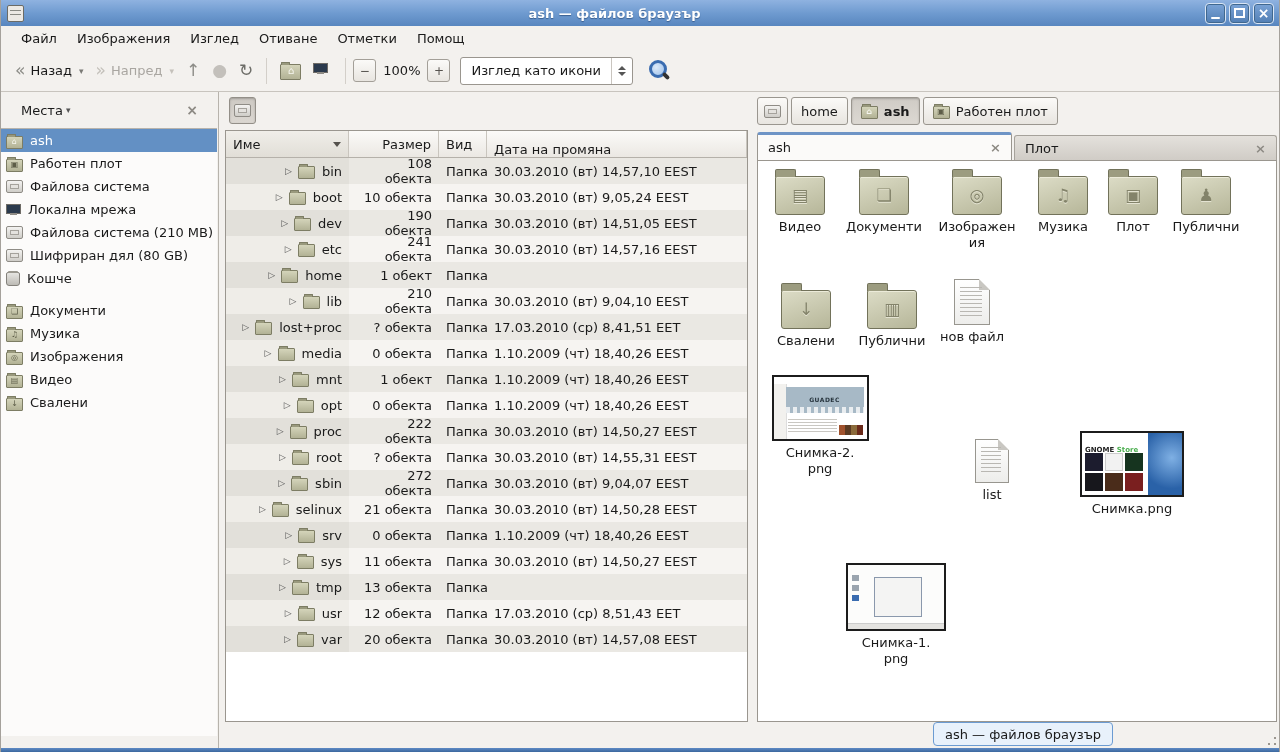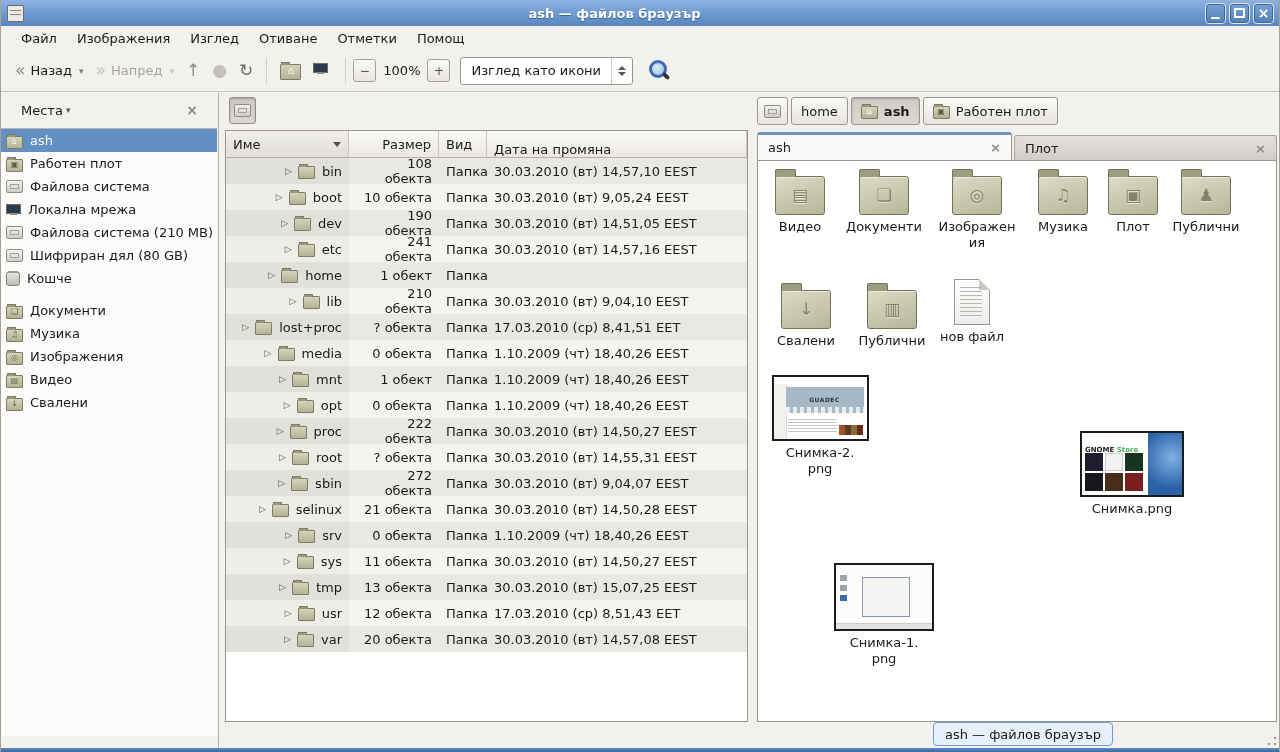--- a/index.html
+++ b/index.html
@@ -467,21 +467,20 @@
           <div class="c c-date">30.03.2010 (вт) 14,50,27 EEST</div>
         </div>
       <div class="trow">
           <div class="c c-name">
             <span class="exp">▷</span>
             <span class="mfolder"></span>
             <span class="lbl">tmp</span>
           </div>
           <div class="c c-size">13 обекта</div>
           <div class="c c-type">Папка</div>
-          <div class="c c-date">30.03.2010 (вт) 15,07,25 EEST</div>
         </div>
       <div class="trow">
           <div class="c c-name">
             <span class="exp">▷</span>
             <span class="mfolder"></span>
             <span class="lbl">usr</span>
           </div>
           <div class="c c-size">12 обекта</div>
           <div class="c c-type">Папка</div>
           <div class="c c-date">17.03.2010 (ср) 8,51,43 EET</div>
@@ -587,40 +586,44 @@
       <div class="ivitem" style="left:10px;top:214px;width:104px;">
         <span class="thumb th-browser">
           <span class="bar"></span><span class="side"></span>
           <span class="banner">
               <span>GUADEC</span>
             </span>
           <span class="sky"></span><span class="txt"></span><span class="pics"></span>
         </span>
         <span>Снимка-2.</span>
         <span>png</span>
+      </div>
+      <div class="ivitem" style="left:196px;top:278px;width:76px;">
+        <span class="paper" style="width:32px;height:42px;"></span>
+        <span>list</span>
       </div>
       <div class="ivitem" style="left:318px;top:270px;width:112px;">
         <span class="thumb th-store">
           <span class="page">
             <span class="tbar"></span>
             <span class="brand"><span>GNOME</span> <em>Store</em></span>
             <span class="shirts">
               <i style="background:#1c1c2e;"></i>
                 <i style="background:#f2f2f2;border:1px solid #ccc;"></i>
                 <i style="background:#16341f;"></i>
               <i style="background:#17171c;"></i>
                 <i style="background:#4a2c1a;"></i>
                 <i style="background:#7a1f1f;"></i>
             </span>
           </span>
           <span class="wall"></span>
         </span>
         <span>Снимка.png</span>
       </div>
-      <div class="ivitem" style="left:74px;top:402px;width:104px;">
+      <div class="ivitem" style="left:86px;top:402px;width:104px;">
         <span class="thumb th-desktop">
           <span class="mbar"></span>
           <span class="dicon" style="top:10px;"></span><span class="dicon" style="top:20px;"></span><span class="dicon" style="top:30px;background:#3a6cb0;"></span>
           <span class="dlg"><span class="dtitle"></span><span class="dsel"></span><span class="dlines"></span></span>
           <span class="tbarb"></span>
         </span>
         <span>Снимка-1.</span>
         <span>png</span>
       </div>
     </div>

